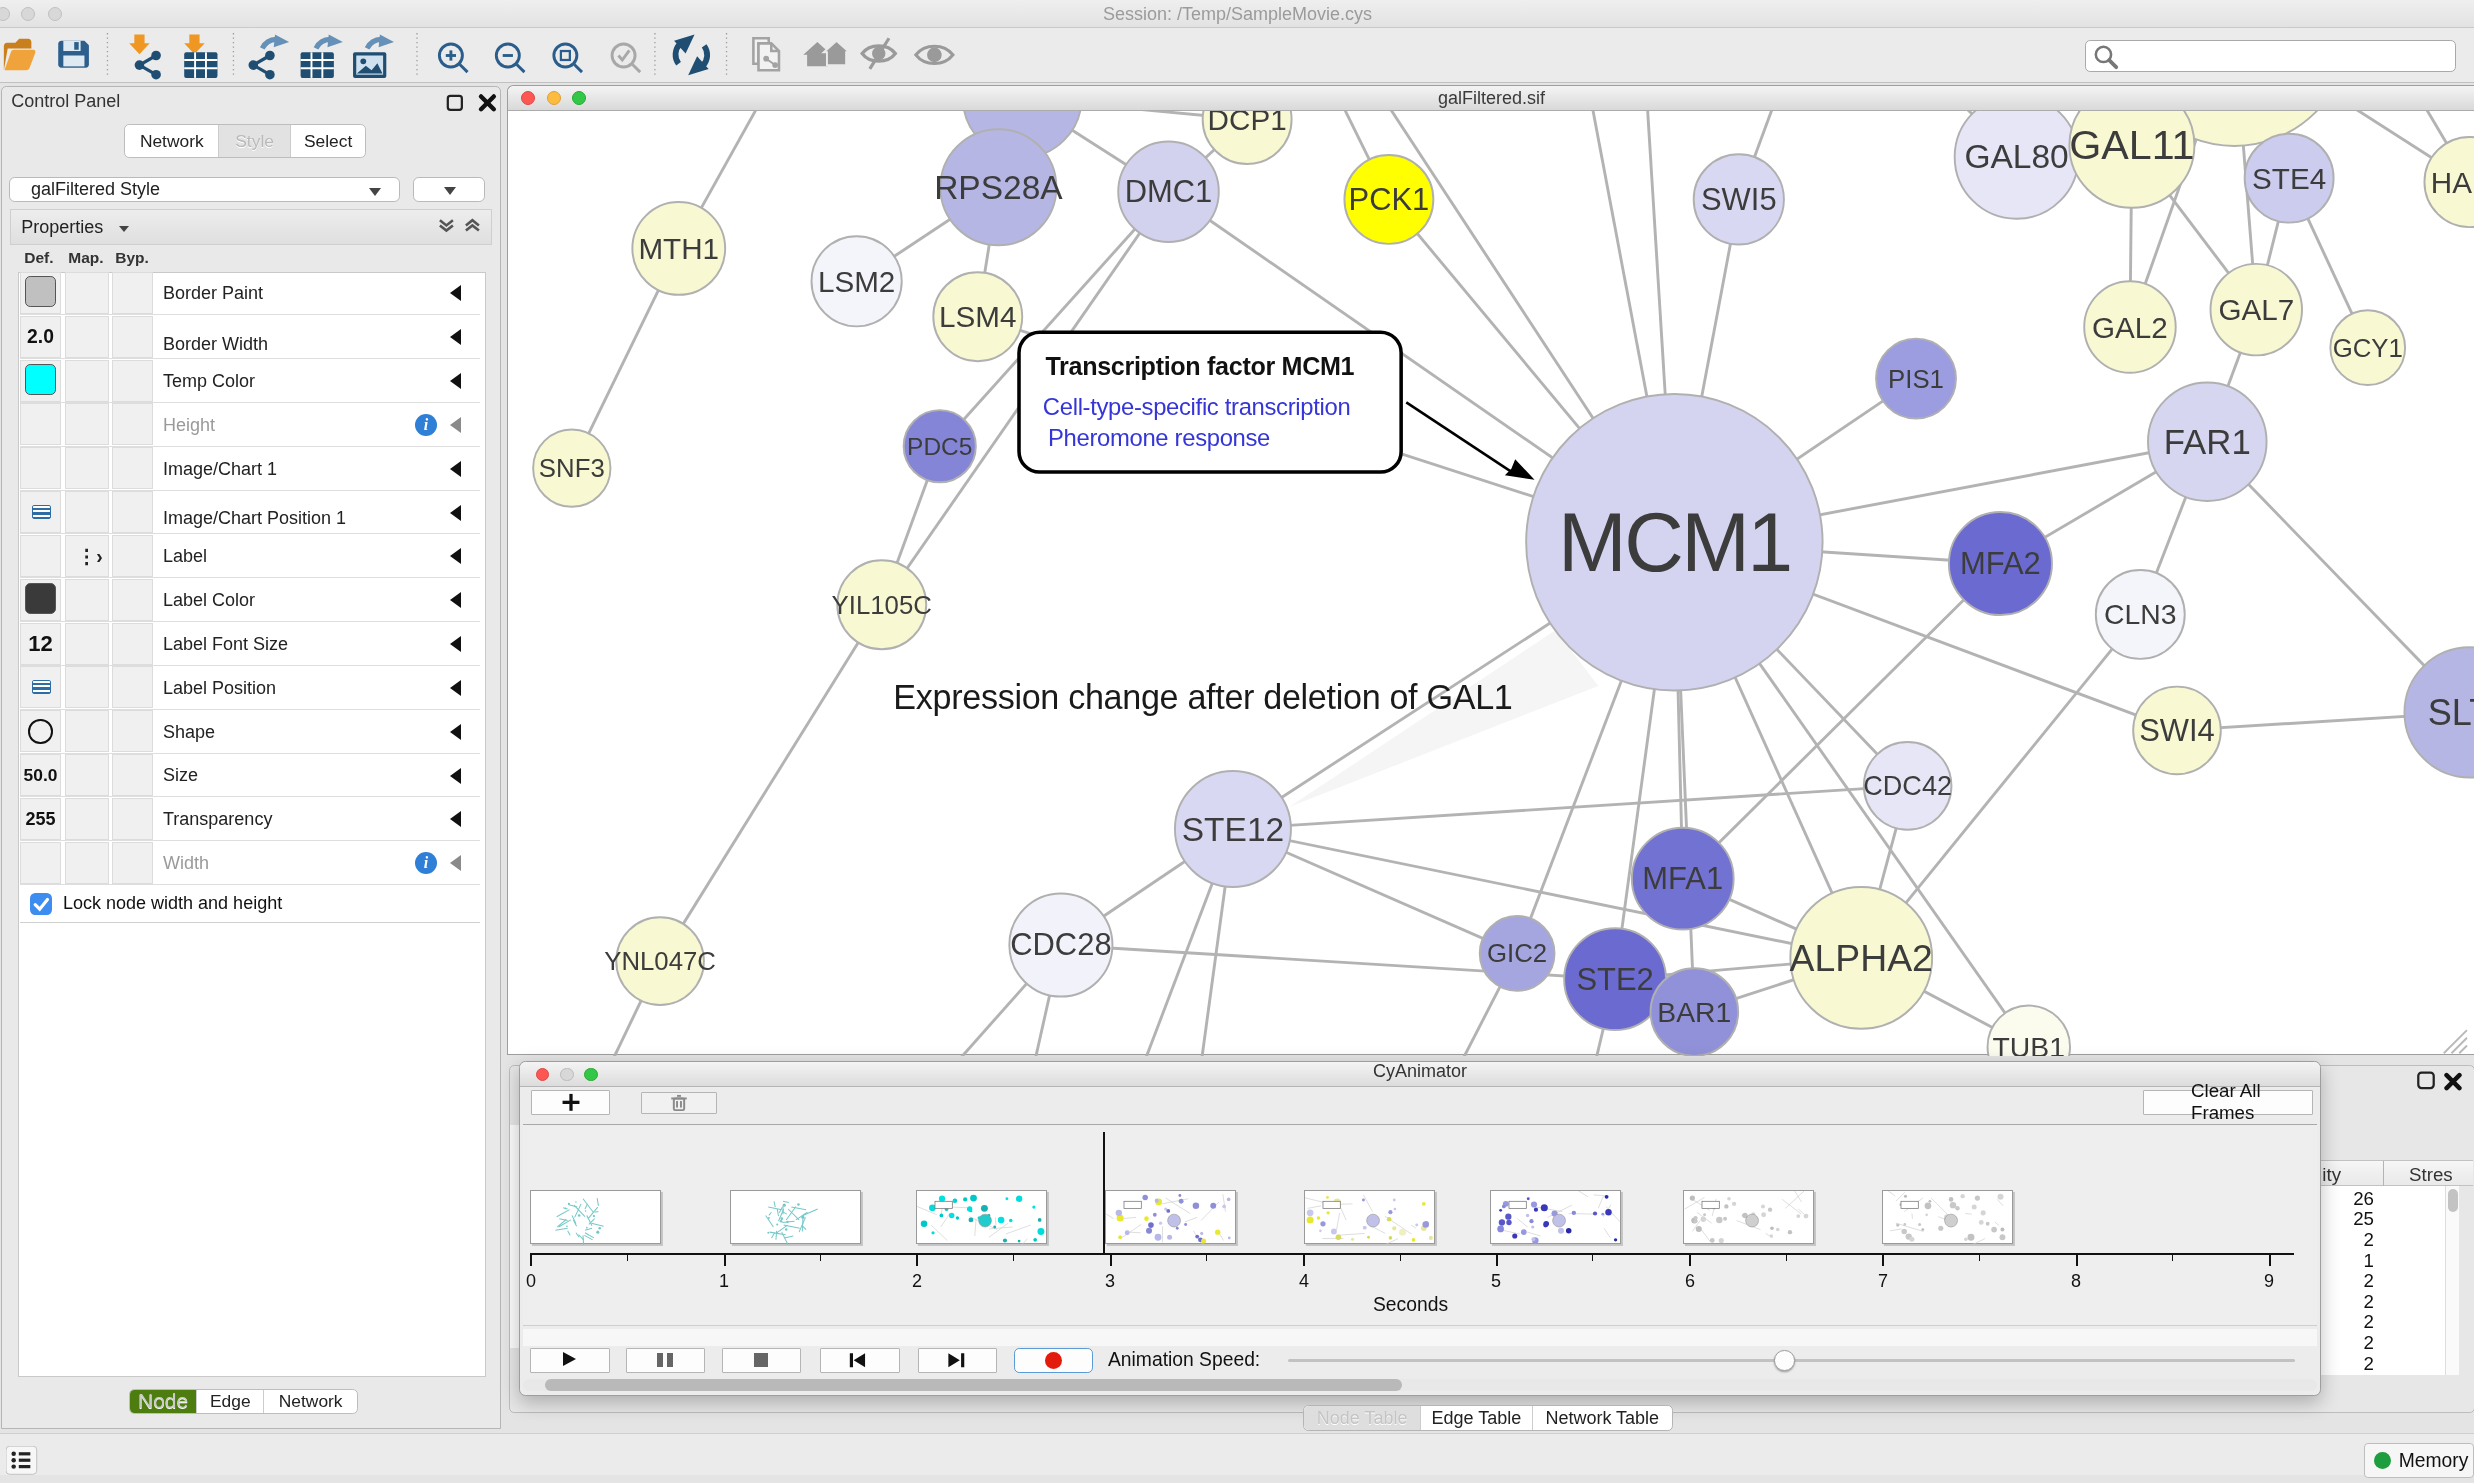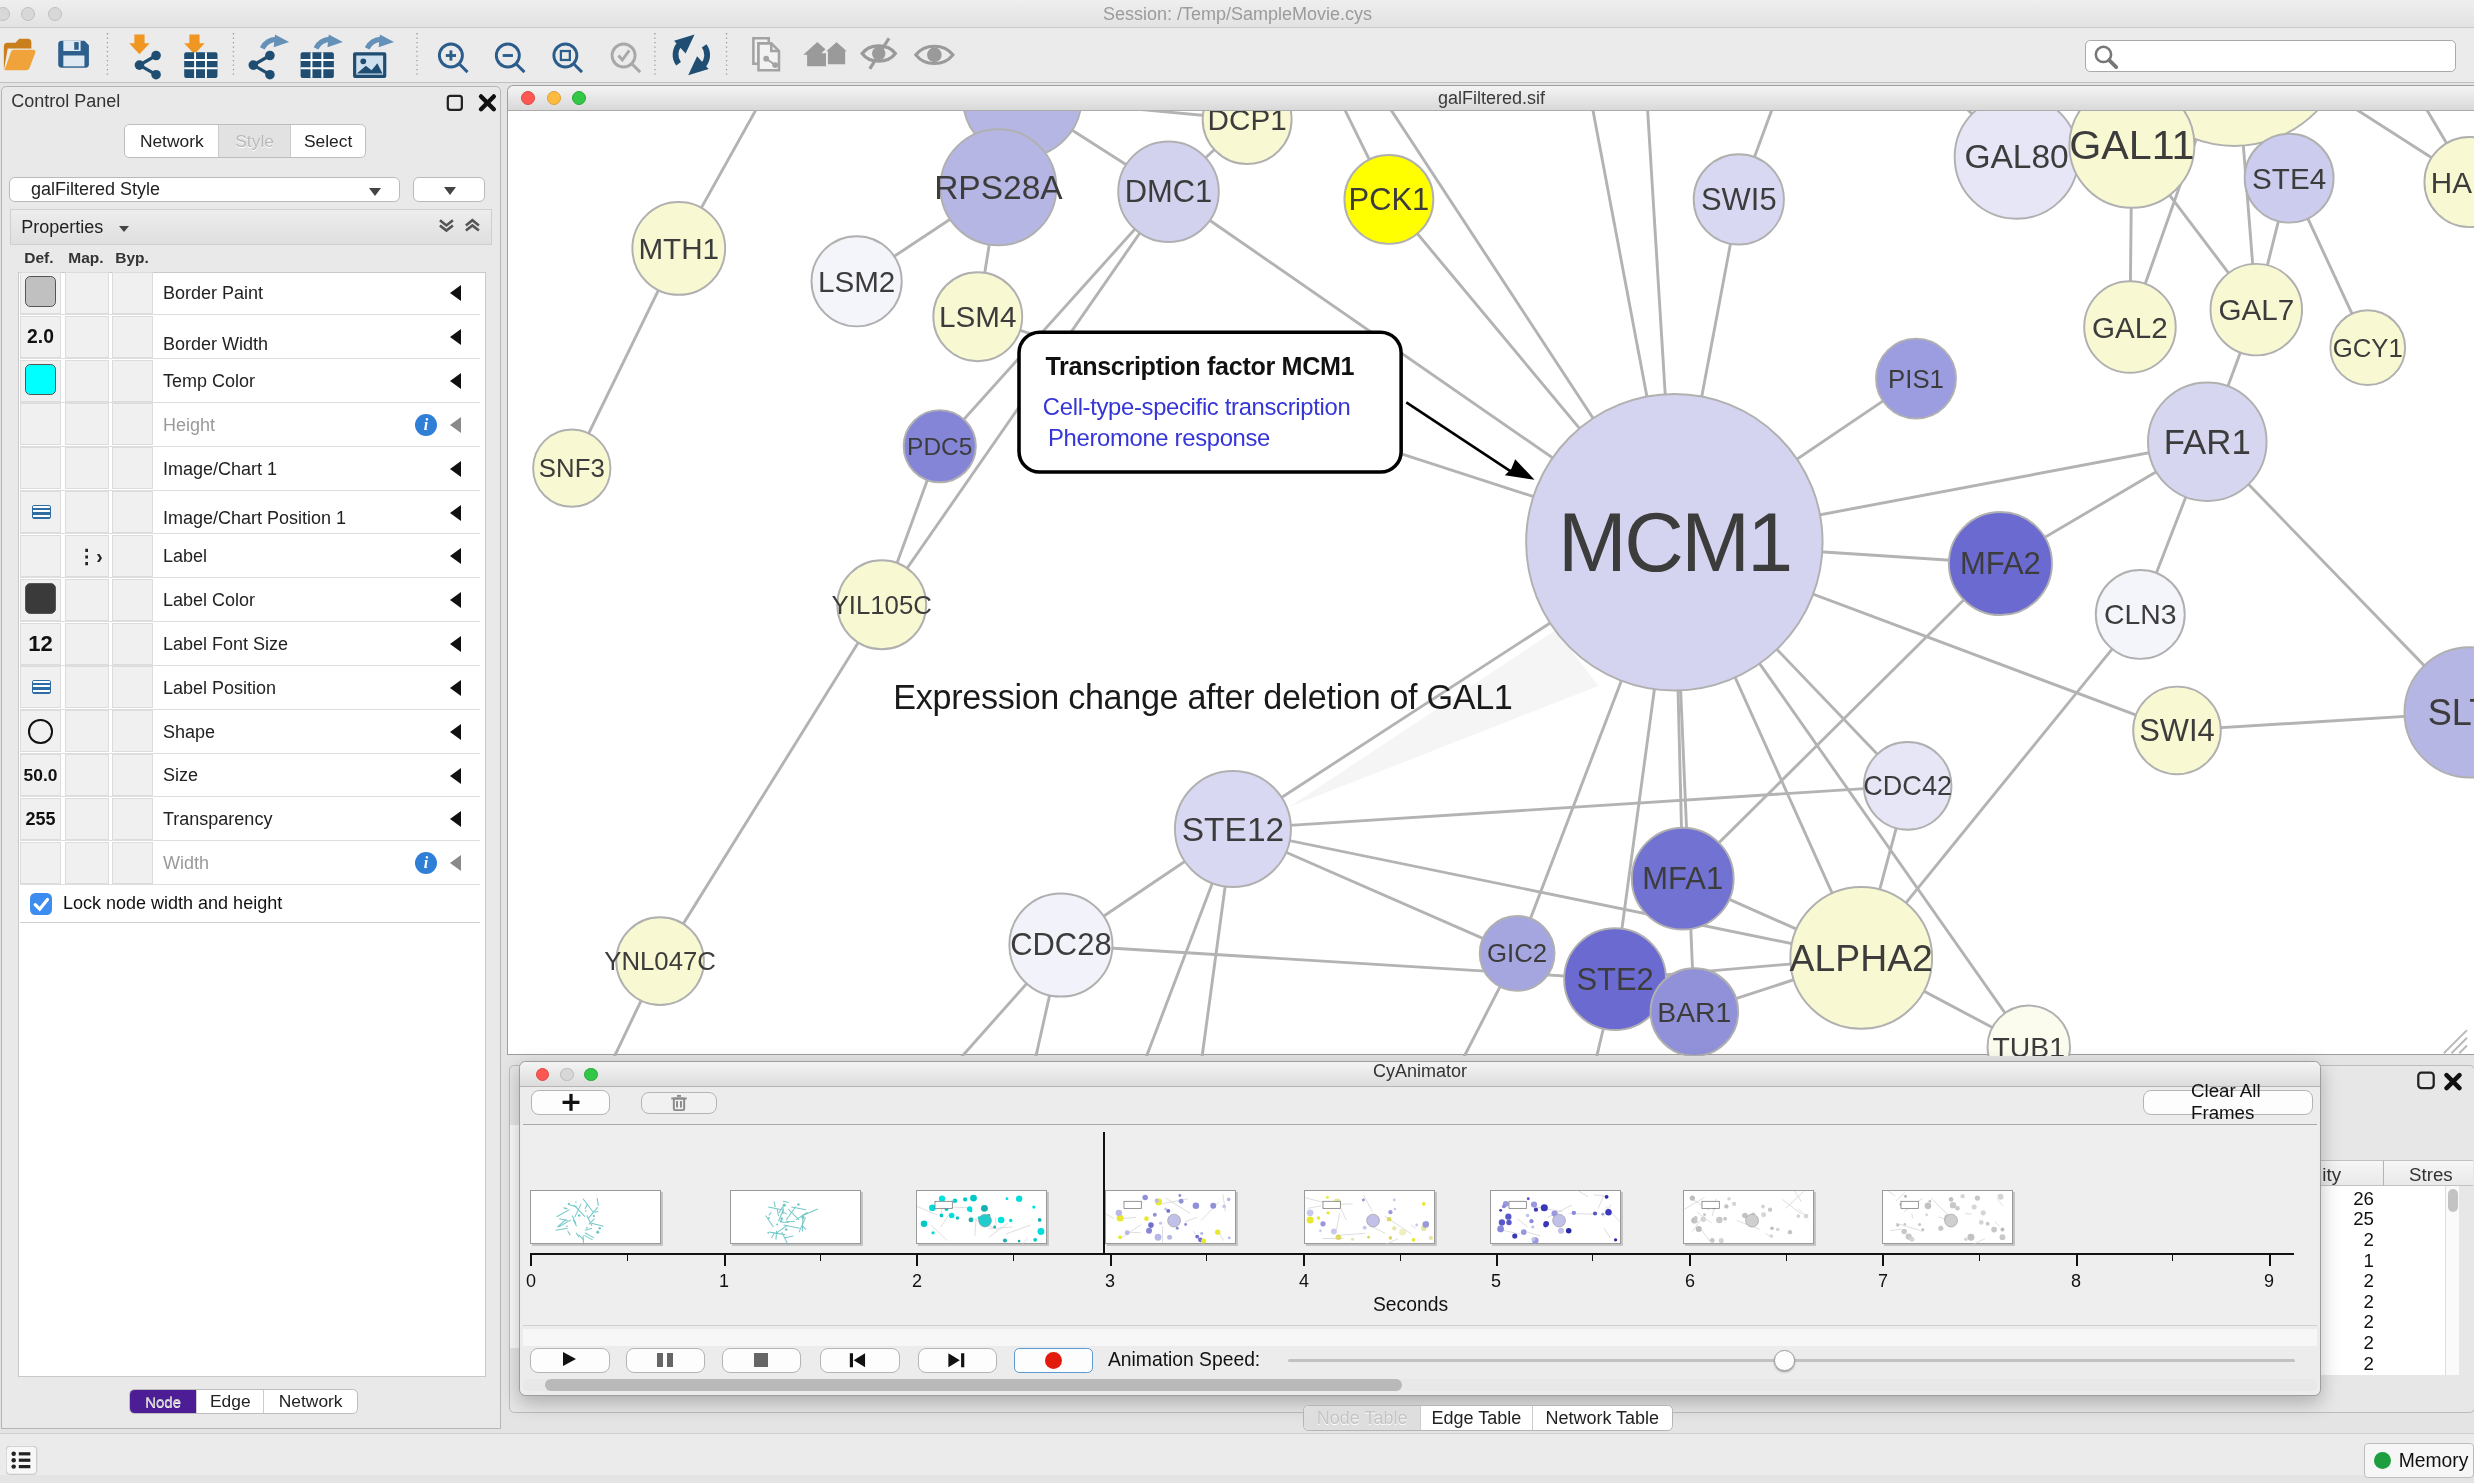--- a/index.html
+++ b/index.html
@@ -1,20 +1,20 @@
 <!DOCTYPE html>
 <html style="font-size:10.3px"><head>
 <meta charset="utf-8">
 <style>
   * { margin:0; padding:0; box-sizing:border-box; }
   html,body { width:2475px; height:1484px; overflow:hidden; background:#e4e4e4;
     font-family:'Liberation Sans', sans-serif; }
   .abs { position:absolute; }
   .tl { width:14px; height:14px; border-radius:50%; position:absolute; top:0; }
-  .btn { background:#fdfdfd; border:1.3px solid #b5b5b5; border-radius:8px; position:absolute;padding-left:47px; }
+  .btn { background:#fdfdfd; border:1.3px solid #b5b5b5; border-radius:1px; position:absolute;padding-left:47px; }
 </style>
 </head>
 <body>
 
 <div class="abs" style="left:0;top:0;width:2475px;height:28px;background:linear-gradient(#efefef,#e2e2e2);border-bottom:0.6px solid #c9c9c9">
   <div class="tl" style="left:-3.9px;top:7px;background:#d8d8d8;border:0.6px solid #c0c0c0"></div>
   <div class="tl" style="left:20.6px;top:7px;background:#d8d8d8;border:0.6px solid #c0c0c0"></div>
   <div class="tl" style="left:48px;top:7px;background:#d8d8d8;border:0.6px solid #c0c0c0"></div>
   <div class="abs" style="left:0;top:0;width:2475px;height:28px;display:flex;align-items:center;justify-content:center;font-size:18px;color:#9b9b9b">Session: /Temp/SampleMovie.cys</div>
 </div>
@@ -523,21 +523,21 @@
       <div style="position:absolute;left:450px;top:855px;width:0;height:0;border-top:8.4px solid transparent;border-bottom:8.4px solid transparent;border-right:11.6px solid #8a8a8a"></div>
 
     <div style="position:absolute;left:30px;top:893px;width:22px;height:22px;background:#3d8cf0;border-radius:5.2px"></div>
     <svg width="22" height="22" style="position:absolute;left:30px;top:893px" viewBox="0 0 34 34">
       <path d="M8 18 L15 25 L27 10" stroke="#fff" stroke-width="5" fill="none" stroke-linecap="round"></path>
     </svg>
     <div style="position:absolute;left:63px;top:885px;height:37px;display:flex;align-items:center;font-size:18px;color:#111">Lock node width and height</div>
     <div style="position:absolute;left:20px;top:922px;width:460px;height:0.6px;background:#cfcfcf"></div>
 
     <div style="position:absolute;left:129px;top:1389px;width:229px;height:24.5px;border:0.6px solid #bdbdbd;border-radius:5.2px;background:#fff;overflow:hidden;display:flex">
-      <div style="flex:1;display:flex;align-items:center;justify-content:center;font-size:15px;color:#c9c9c9;background:#4c1d95;text-shadow:0 0.6px 0 #fff;border-right:0.6px solid #ccc">Node</div>
+      <div style="flex:1;display:flex;align-items:center;justify-content:center;font-size:21px;color:#c9c9c9;background:#4d7c0f;text-shadow:0 0.6px 0 #fff;border-right:0.6px solid #ccc">Node</div>
       <div style="flex:1;display:flex;align-items:center;justify-content:center;font-size:17.4px;color:#222;border-right:0.6px solid #ccc">Edge</div>
       <div style="flex:1.4;display:flex;align-items:center;justify-content:center;font-size:17.4px;color:#222">Network</div>
     </div>
   </div>
 </div>
 
 <div class="abs" style="left:519px;top:1061px;width:1802px;height:335px;background:#ececec;border:0.6px solid #9e9e9e;border-radius:6.4px;box-shadow:0 6.4px 19.3px rgba(0,0,0,.25)">
   <div class="abs" style="left:0;top:0;width:100%;height:24.5px;background:linear-gradient(#f4f4f4,#dcdcdc);border-bottom:0.6px solid #b5b5b5;border-radius:6.4px 6.4px 0 0">
     <div class="tl" style="left:15.5px;top:5.8px;width:13.5px;height:13.5px;background:#fc5753;border:0.6px solid #df4744"></div>
     <div class="tl" style="left:40px;top:5.8px;width:13.5px;height:13.5px;background:#d8d8d8;border:0.6px solid #bbb"></div>

